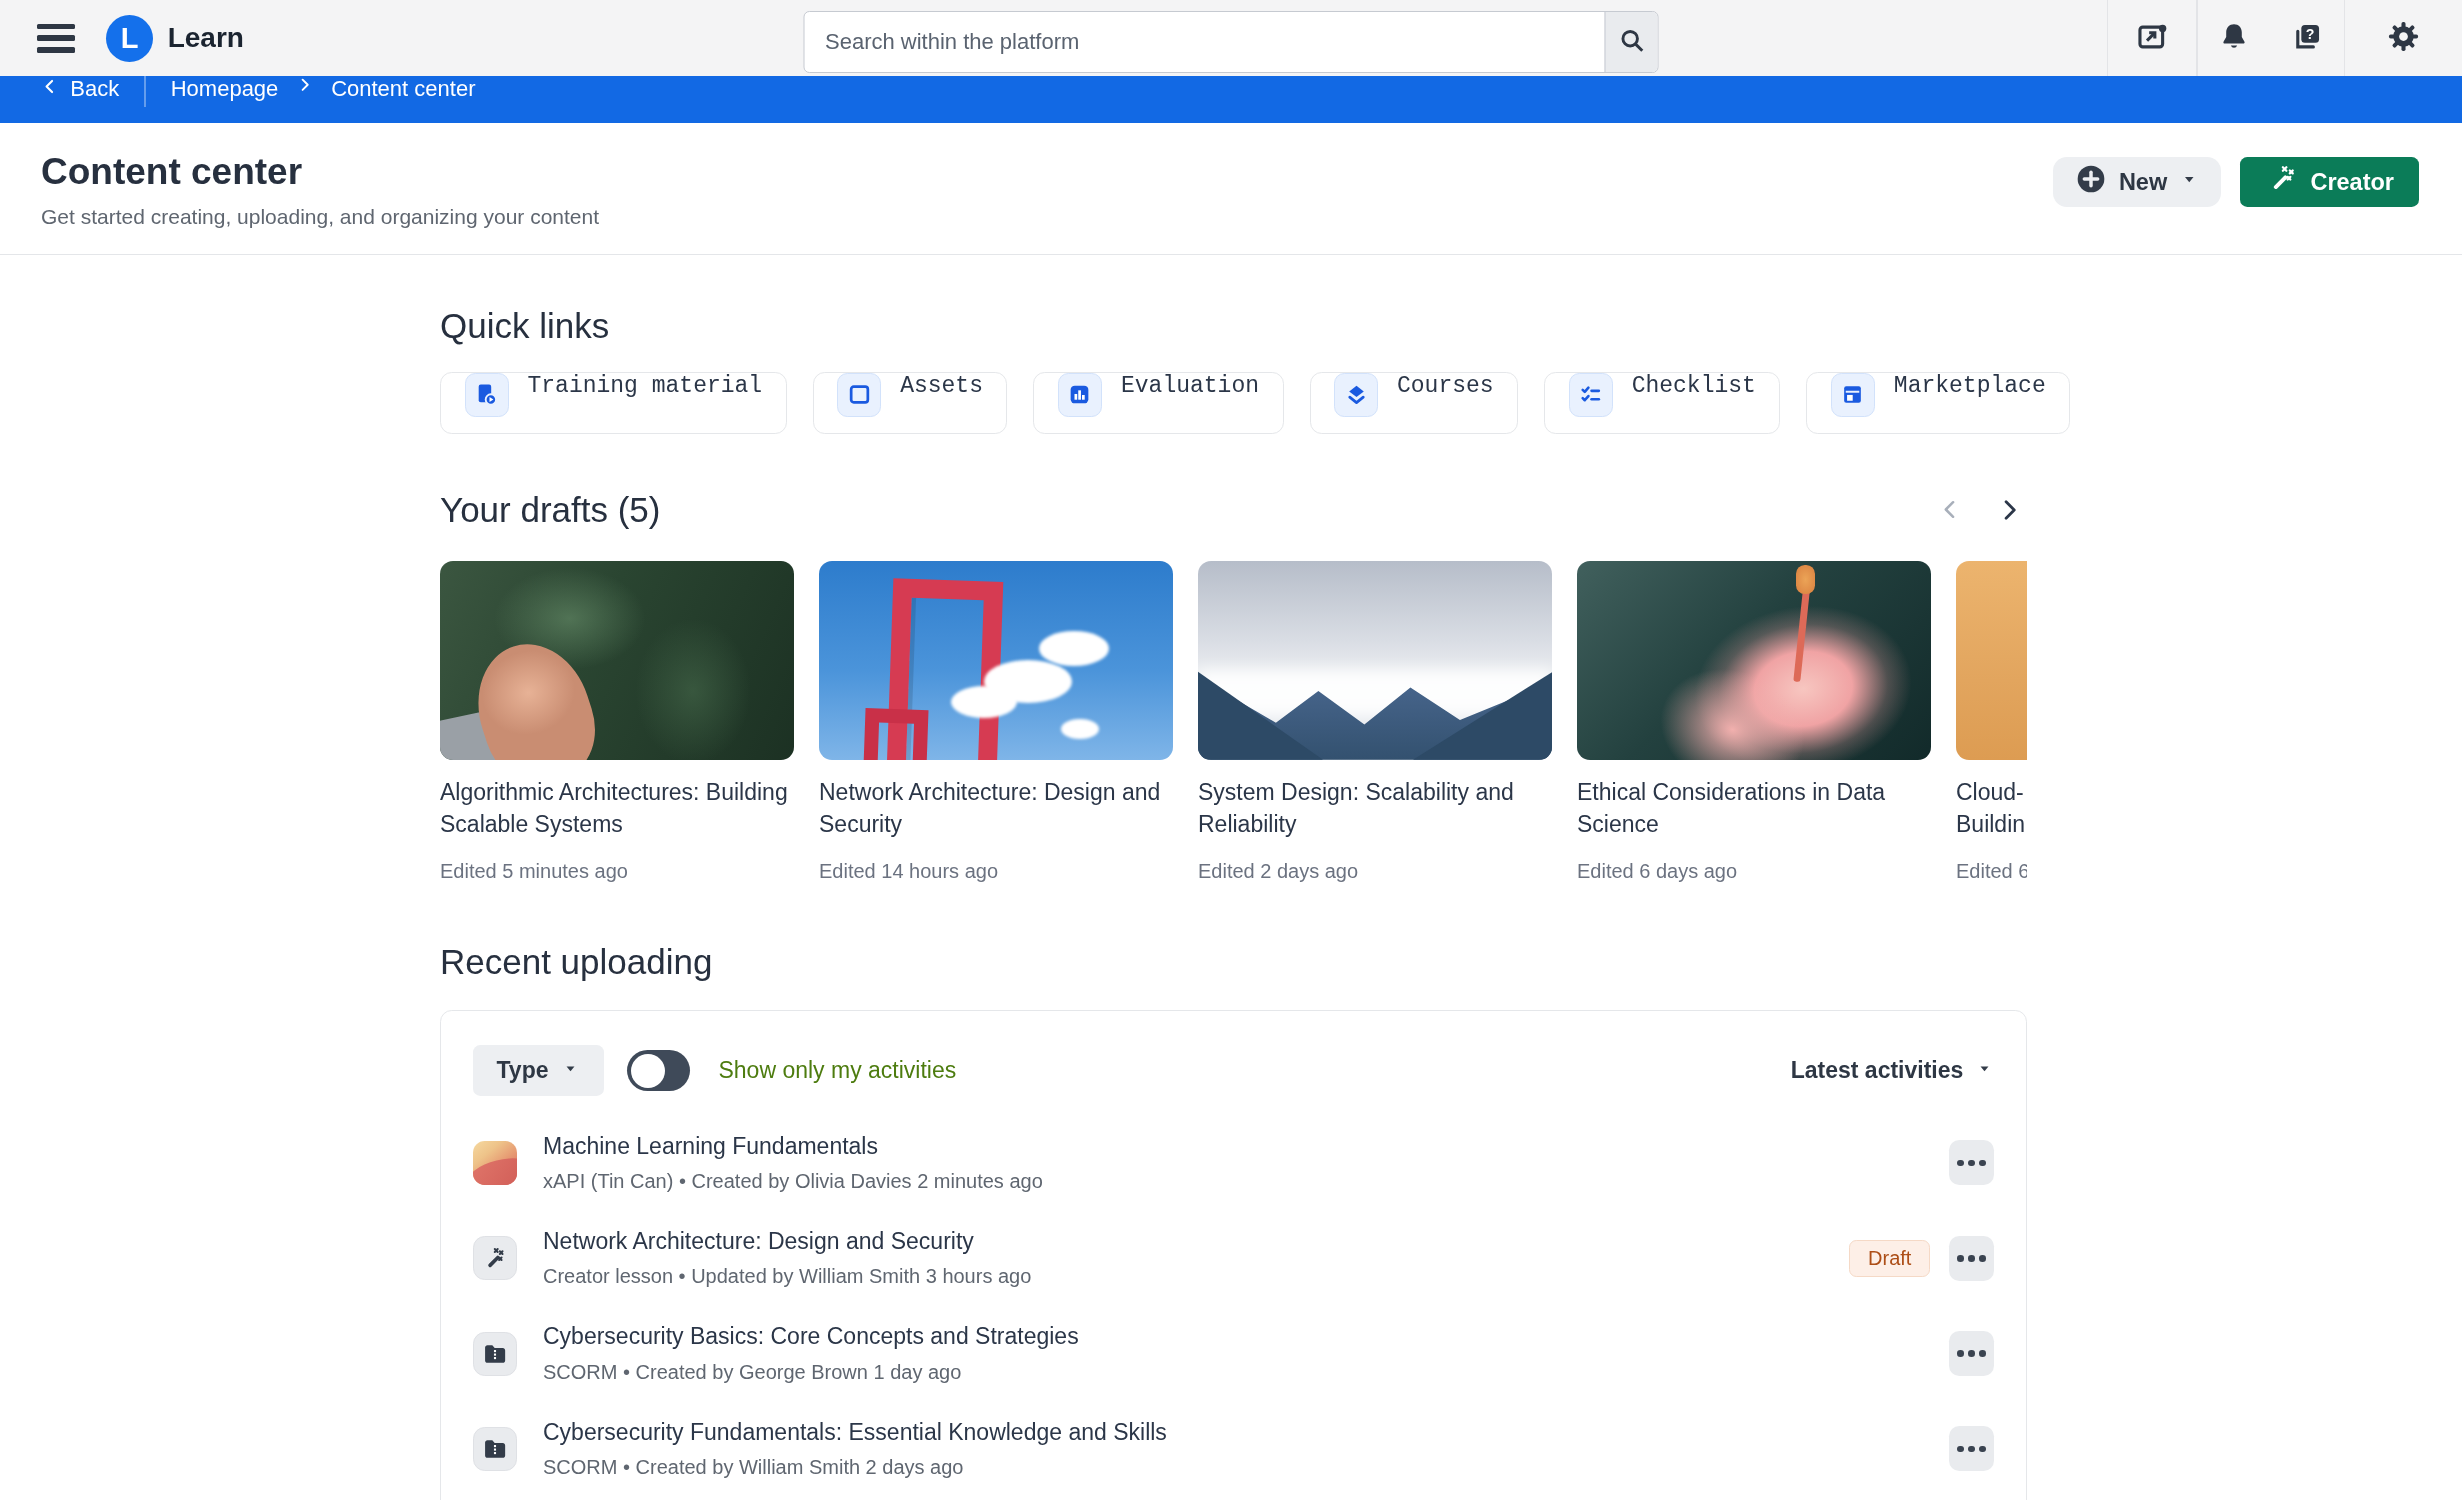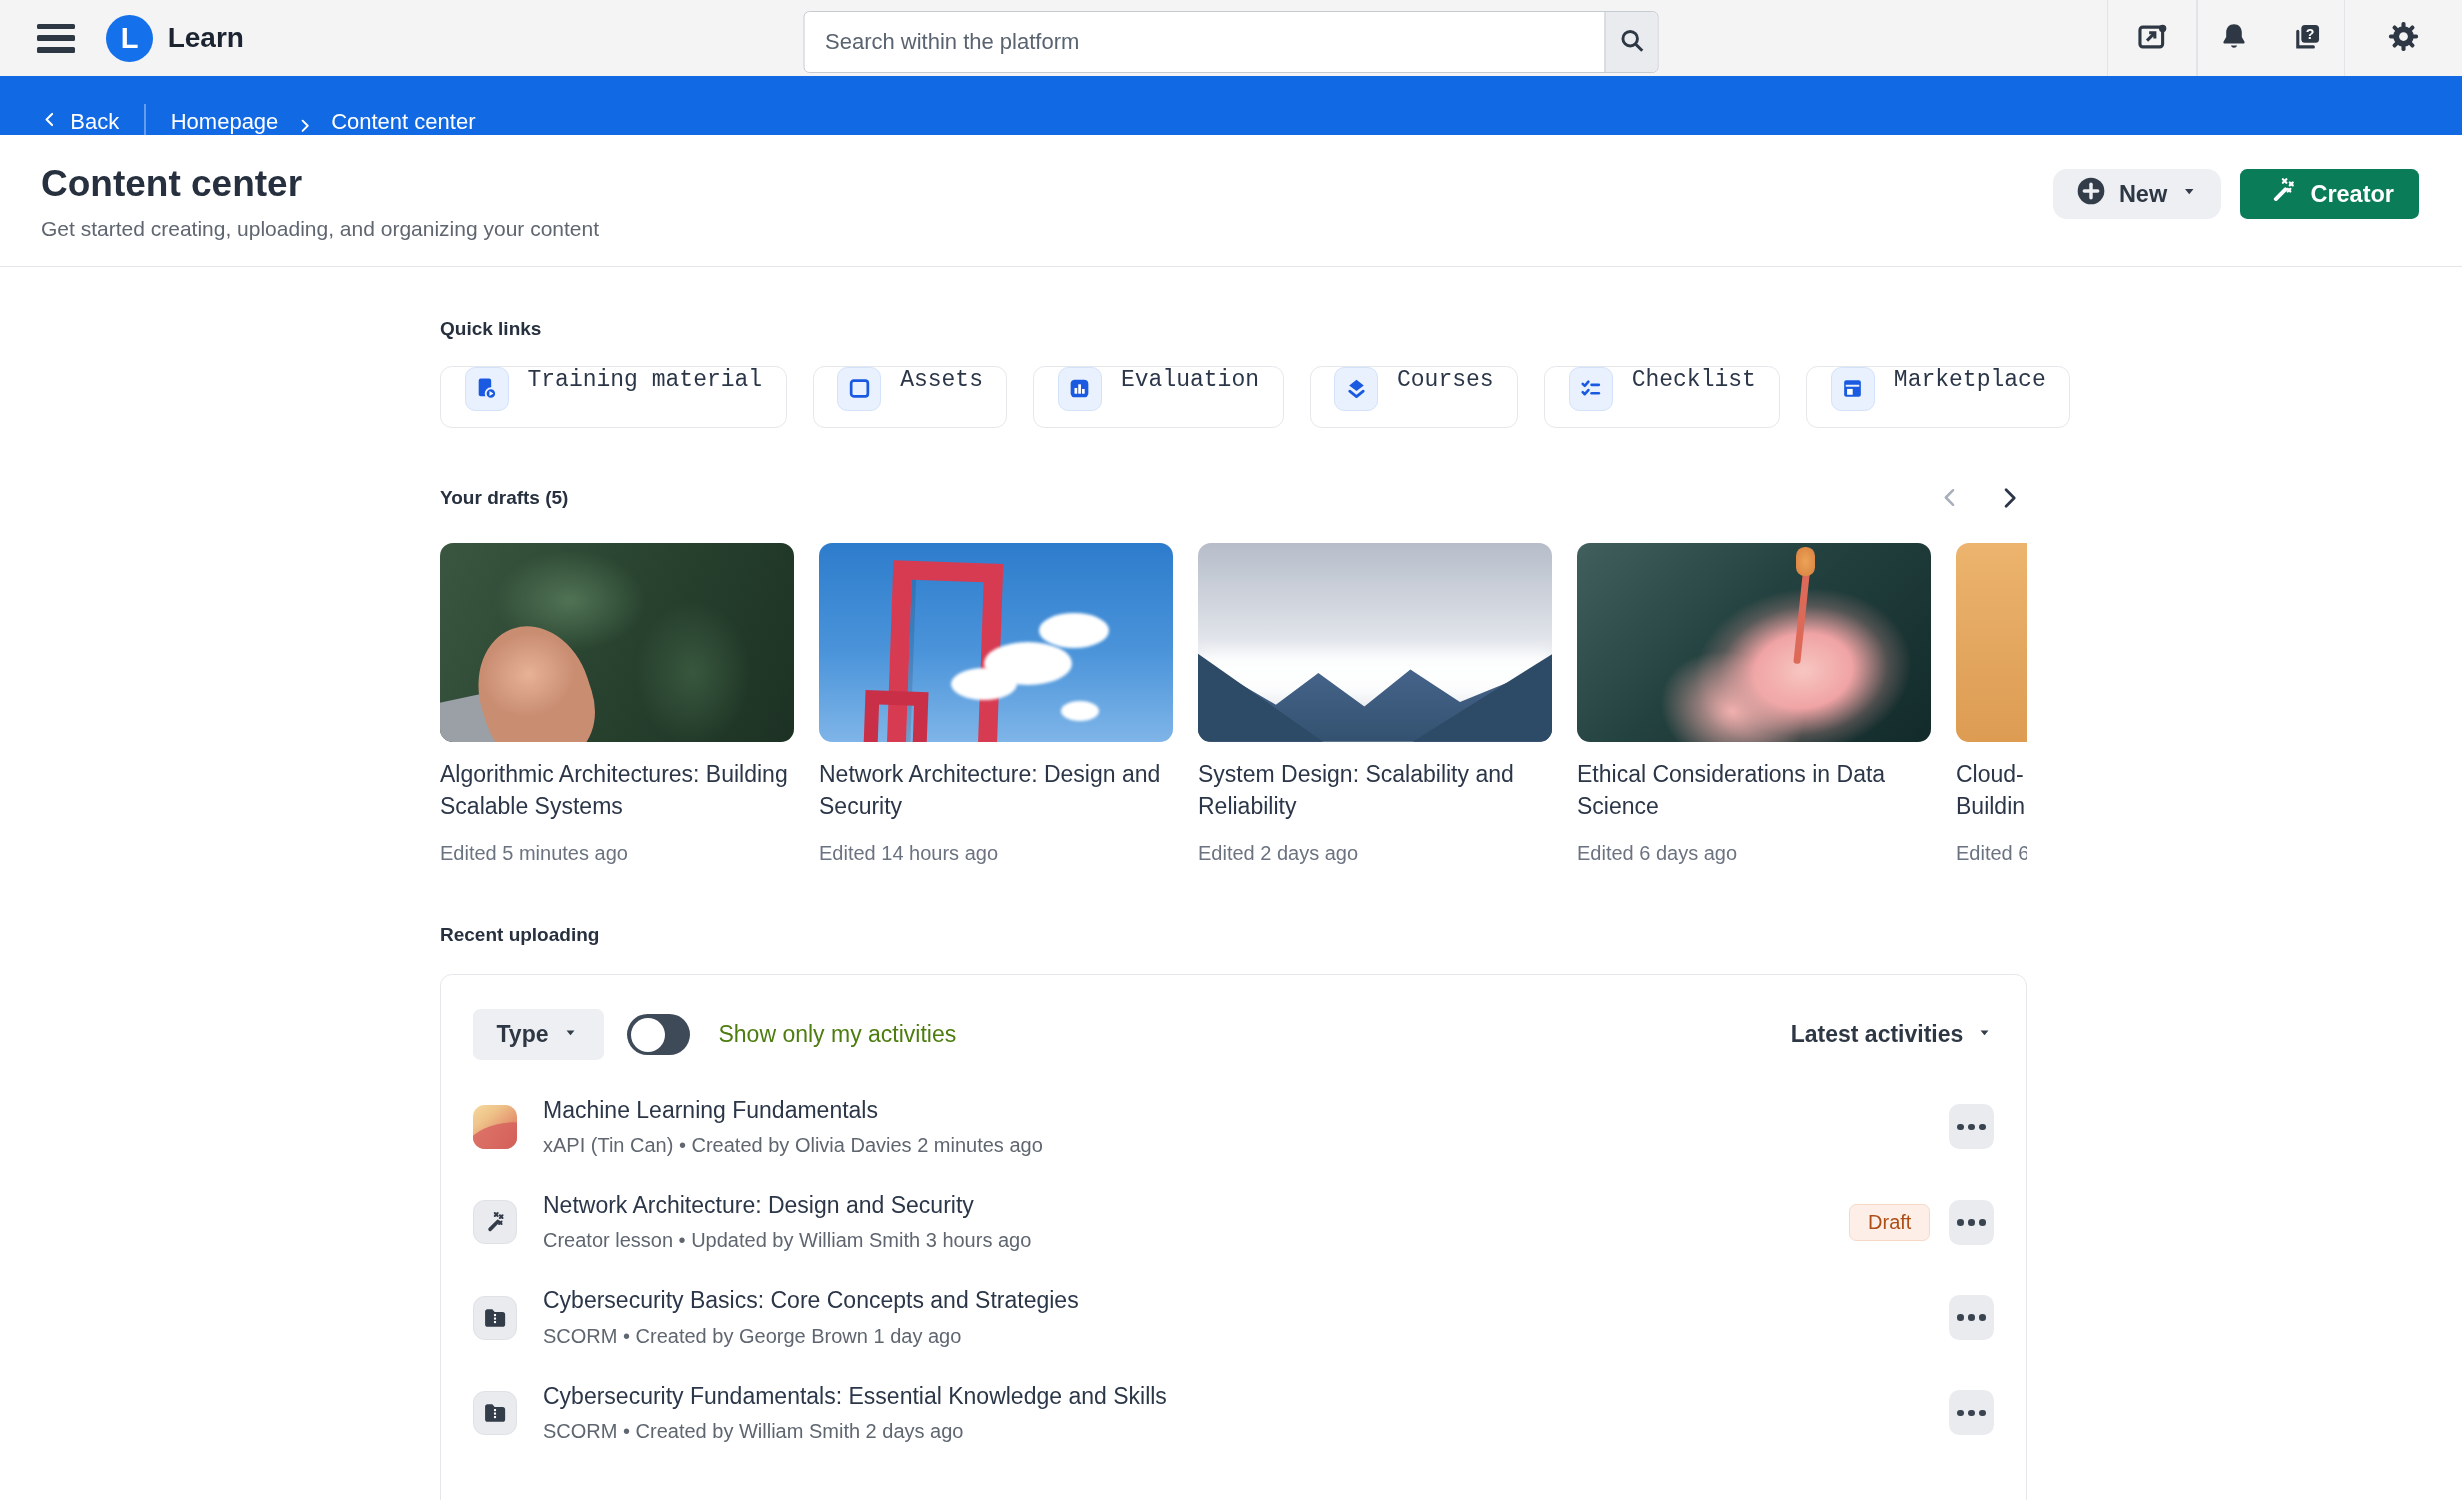--- a/index.html
+++ b/index.html
@@ -23,40 +23,40 @@
   .searchbar input::placeholder { color:#5a6370; }
   .search-btn { width:53px; background:#e9ebee; border:none; border-left:1.5px solid #c6cad1;
     display:flex; align-items:center; justify-content:center; cursor:pointer; }
 
   .topbar-right { position:absolute; right:0; top:0; height:76px; display:flex; align-items:center; }
   .tb-sep { width:1.5px; height:76px; background:#e3e4e7; }
   .tb-btn { height:76px; display:flex; align-items:center; justify-content:center; cursor:pointer; background:none; border:none; }
   .tb-btn.w120{ width:88px; } .tb-btn.w100{ width:73px; } .tb-btn.w160{ width:117px; }
 
   
-  .crumbbar { height:59px; background:#1269e4; display:flex; align-items:flex-end; color:#fff; font-size:22px; }
+  .crumbbar { height:47px; background:#1269e4; display:flex; align-items:flex-start; color:#fff; font-size:22px; }
   .crumb-back { display:flex; align-items:center; margin-left:41px; cursor:pointer; gap:10.3px; }
   .crumb-sep { width:1.5px; height:31px; background:rgba(255,255,255,.35); margin:0 25px; }
   .crumb-link { cursor:pointer; }
   .crumb-chev { margin:0 17.6px; display:flex; align-items:center; }
   .crumb-current { }
 
   
   .page-header { position:relative; padding:28px 0 25px 41px; border-bottom:1.5px solid #e4e6e9; }
   .page-title { font-size:37px; font-weight:bold; color:#27303f; }
   .page-sub { margin-top:11.7px; font-size:21px; color:#5f6670; }
   .header-actions { position:absolute; right:43px; top:34px; display:flex; gap:19px; }
   .btn-new { display:flex; align-items:center; gap:11.7px; background:#edeff2; border:none; border-radius:14px;
     height:50px; padding:0 22px; font-size:23.5px; font-weight:bold; color:#2e3744; cursor:pointer; font-family:inherit; }
   .btn-creator { display:flex; align-items:center; gap:13px; background:#0b7c58; border:none; border-radius:7.3px;
     height:50px; padding:0 25px; font-size:23.5px; font-weight:bold; color:#ffffff; cursor:pointer; font-family:inherit; }
 
   
   .container { width:1587px; margin-left:440px; }
-  .section-h { font-size:19px; font-weight:bold; color:#27303f; }
+  .section-h { font-size:35px; font-weight:normal; color:#27303f; }
 
   
   .ql-head { margin-top:51px; }
   .ql-row { display:flex; gap:26px; margin-top:26px; }
   .ql-card { display:flex; align-items:flex-start; gap:19px; height:62px; padding:0 23.5px;
     background:#fff; border:1.5px solid #e5e7ea; border-radius:11.7px; cursor:pointer;font-family:Liberation Mono, monospace; }
   .ql-tile { width:44px; height:44px; border-radius:10.3px; background:#e9f1fe; border:1.5px solid #d2e2fb;
     display:flex; align-items:center; justify-content:center; flex-shrink:0; }
   .ql-label { font-size:23px; color:#2b3648; white-space:nowrap; }
 

